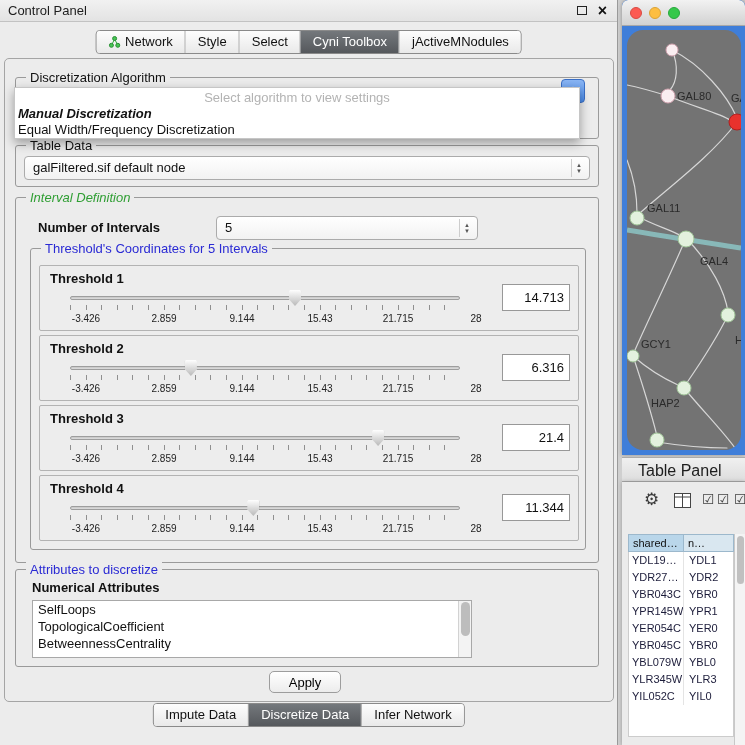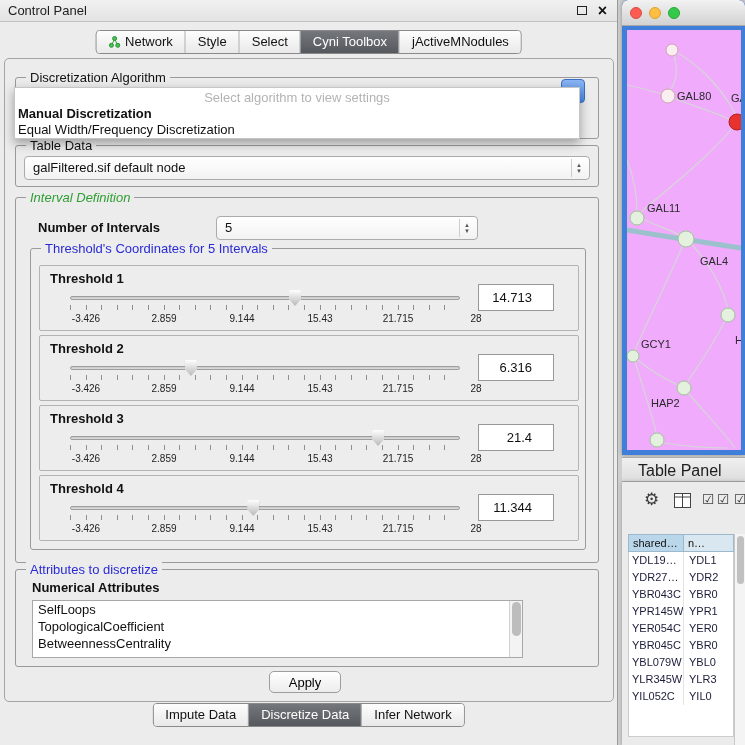--- a/index.html
+++ b/index.html
@@ -58,44 +58,44 @@
     border-radius:4px; color:#fff; display:flex; flex-direction:column;
     align-items:center; justify-content:center; z-index:5; }
   .algo-stepper i { font-style:normal; font-size:6px; line-height:6px; }
 
   
   .popup { position:absolute; left:9px; top:28px; width:566px; height:52px;
     background:#fff; border:1px solid #c6c6c6; box-shadow:0 4px 10px rgba(0,0,0,0.35);
     z-index:30; font-size:13px; overflow:hidden; }
   .popup .ph { text-align:center; color:#b3b3b3; line-height:16px; margin-top:2px; }
   .popup .opt { padding-left:3px; line-height:16px; color:#111; }
-  .popup .opt.bold { font-weight:bold; }
+  .popup .opt.bold { font-weight:bold;font-style:italic; }
 
   
   .th-row { position:absolute; left:8px; width:540px; height:66px;
     border:1px solid #b3b3b3; border-radius:2px; background:#ededed; }
   .th-label { position:absolute; left:10px; top:5px; font-weight:bold; font-size:13px; }
   .slider { position:absolute; left:30px; top:24px; width:390px; height:38px; }
   .track { position:absolute; left:0; right:0; top:6px; height:4px;
     background:linear-gradient(#c6c6c6,#dedede); border:1px solid #9e9e9e; border-radius:2px; }
   .handle { position:absolute; top:0; width:12px; height:16px;
     background:linear-gradient(#fefefe,#b9b9b9);
     clip-path:polygon(8% 0,92% 0,100% 10%,100% 58%,50% 100%,0 58%,0 10%);
     filter:drop-shadow(0 0 1px #6b6b6b); }
   .ticks { position:absolute; left:0; right:0; top:15px; height:5px;
     background:repeating-linear-gradient(90deg,#8f8f8f 0,#8f8f8f 1px,transparent 1px,transparent 15.6px); }
   .scale { position:absolute; left:0; right:0; top:23px; height:12px; font-size:10px; color:#222; }
   .scale span { position:absolute; transform:translateX(-50%); white-space:nowrap;margin-left:16px; }
-  .th-value { position:absolute; right:24px; top:18px; width:76px; height:27px;
+  .th-value { position:absolute; right:8px; top:18px; width:68px; height:27px;
     background:#fff; border:1px solid #989898; font-size:13px; text-align:right;
-    line-height:25px; padding-right:21px; }
+    line-height:25px; padding-right:5px; }
 
   
   .attrs-header { position:absolute; left:16px; top:10px; font-weight:bold; font-size:13px; }
-  .listbox { position:absolute; left:16px; top:30px; width:491px; height:58px;
+  .listbox { position:absolute; left:16px; top:30px; width:440px; height:58px;
     background:#fff; border:1px solid #a8a8a8; overflow:hidden; }
   .listbox .li { font-size:13px; line-height:17px; padding-left:5px; white-space:nowrap; }
   .list-scroll { position:absolute; right:0; top:0; bottom:0; width:13px;
     background:#f3f3f3; border-left:1px solid #d2d2d2; }
   .list-thumb { position:absolute; left:2px; top:1px; width:9px; height:34px;
     background:#bdbdbd; border-radius:5px; }
 
   .apply-btn { position:absolute; left:264px; top:612px; width:72px; height:22px;
     background:linear-gradient(#ffffff,#ececec); border:1px solid #9d9d9d;
     border-radius:5px; font-size:13px; font-family:inherit; }
@@ -106,21 +106,21 @@
     box-shadow:0 0 4px rgba(0,0,0,.3); }
   .mac-titlebar { position:absolute; left:0; right:0; top:0; height:26px;
     background:linear-gradient(#f2f2f2,#d2d2d2); border-bottom:1px solid #a8a8a8;
     border-radius:6px 6px 0 0; }
   .lights { position:absolute; left:8px; top:7px; display:flex; gap:7px; }
   .light { width:12px; height:12px; border-radius:50%; }
   .light.red    { background:var(--light-red);    border:1px solid #d94a42; }
   .light.yellow { background:var(--light-yellow); border:1px solid #dba335; }
   .light.green  { background:var(--light-green);  border:1px solid #27a83c; }
   .net-canvas { position:absolute; left:5px; top:30px; right:4px; bottom:5px;
-    background:#f0abfc; overflow:hidden; }
+    background:#737373; overflow:hidden;border-radius:16px; }
   .net-canvas svg { width:100%; height:100%; display:block; }
   .net-canvas text { font-family:"Liberation Sans","DejaVu Sans",sans-serif;
     font-size:11px; fill:#2a2a2a; }
 
   
   .tp-bar { position:absolute; left:622px; top:457px; width:123px; height:25px;
     background:linear-gradient(#f0f0f0,#dddddd); border-top:1px solid #ababab;
     border-bottom:1px solid #ababab; }
   .tp-bar .tp-title { position:absolute; left:16px; top:4px; font-size:16px; color:#1d1d1d; }
 

